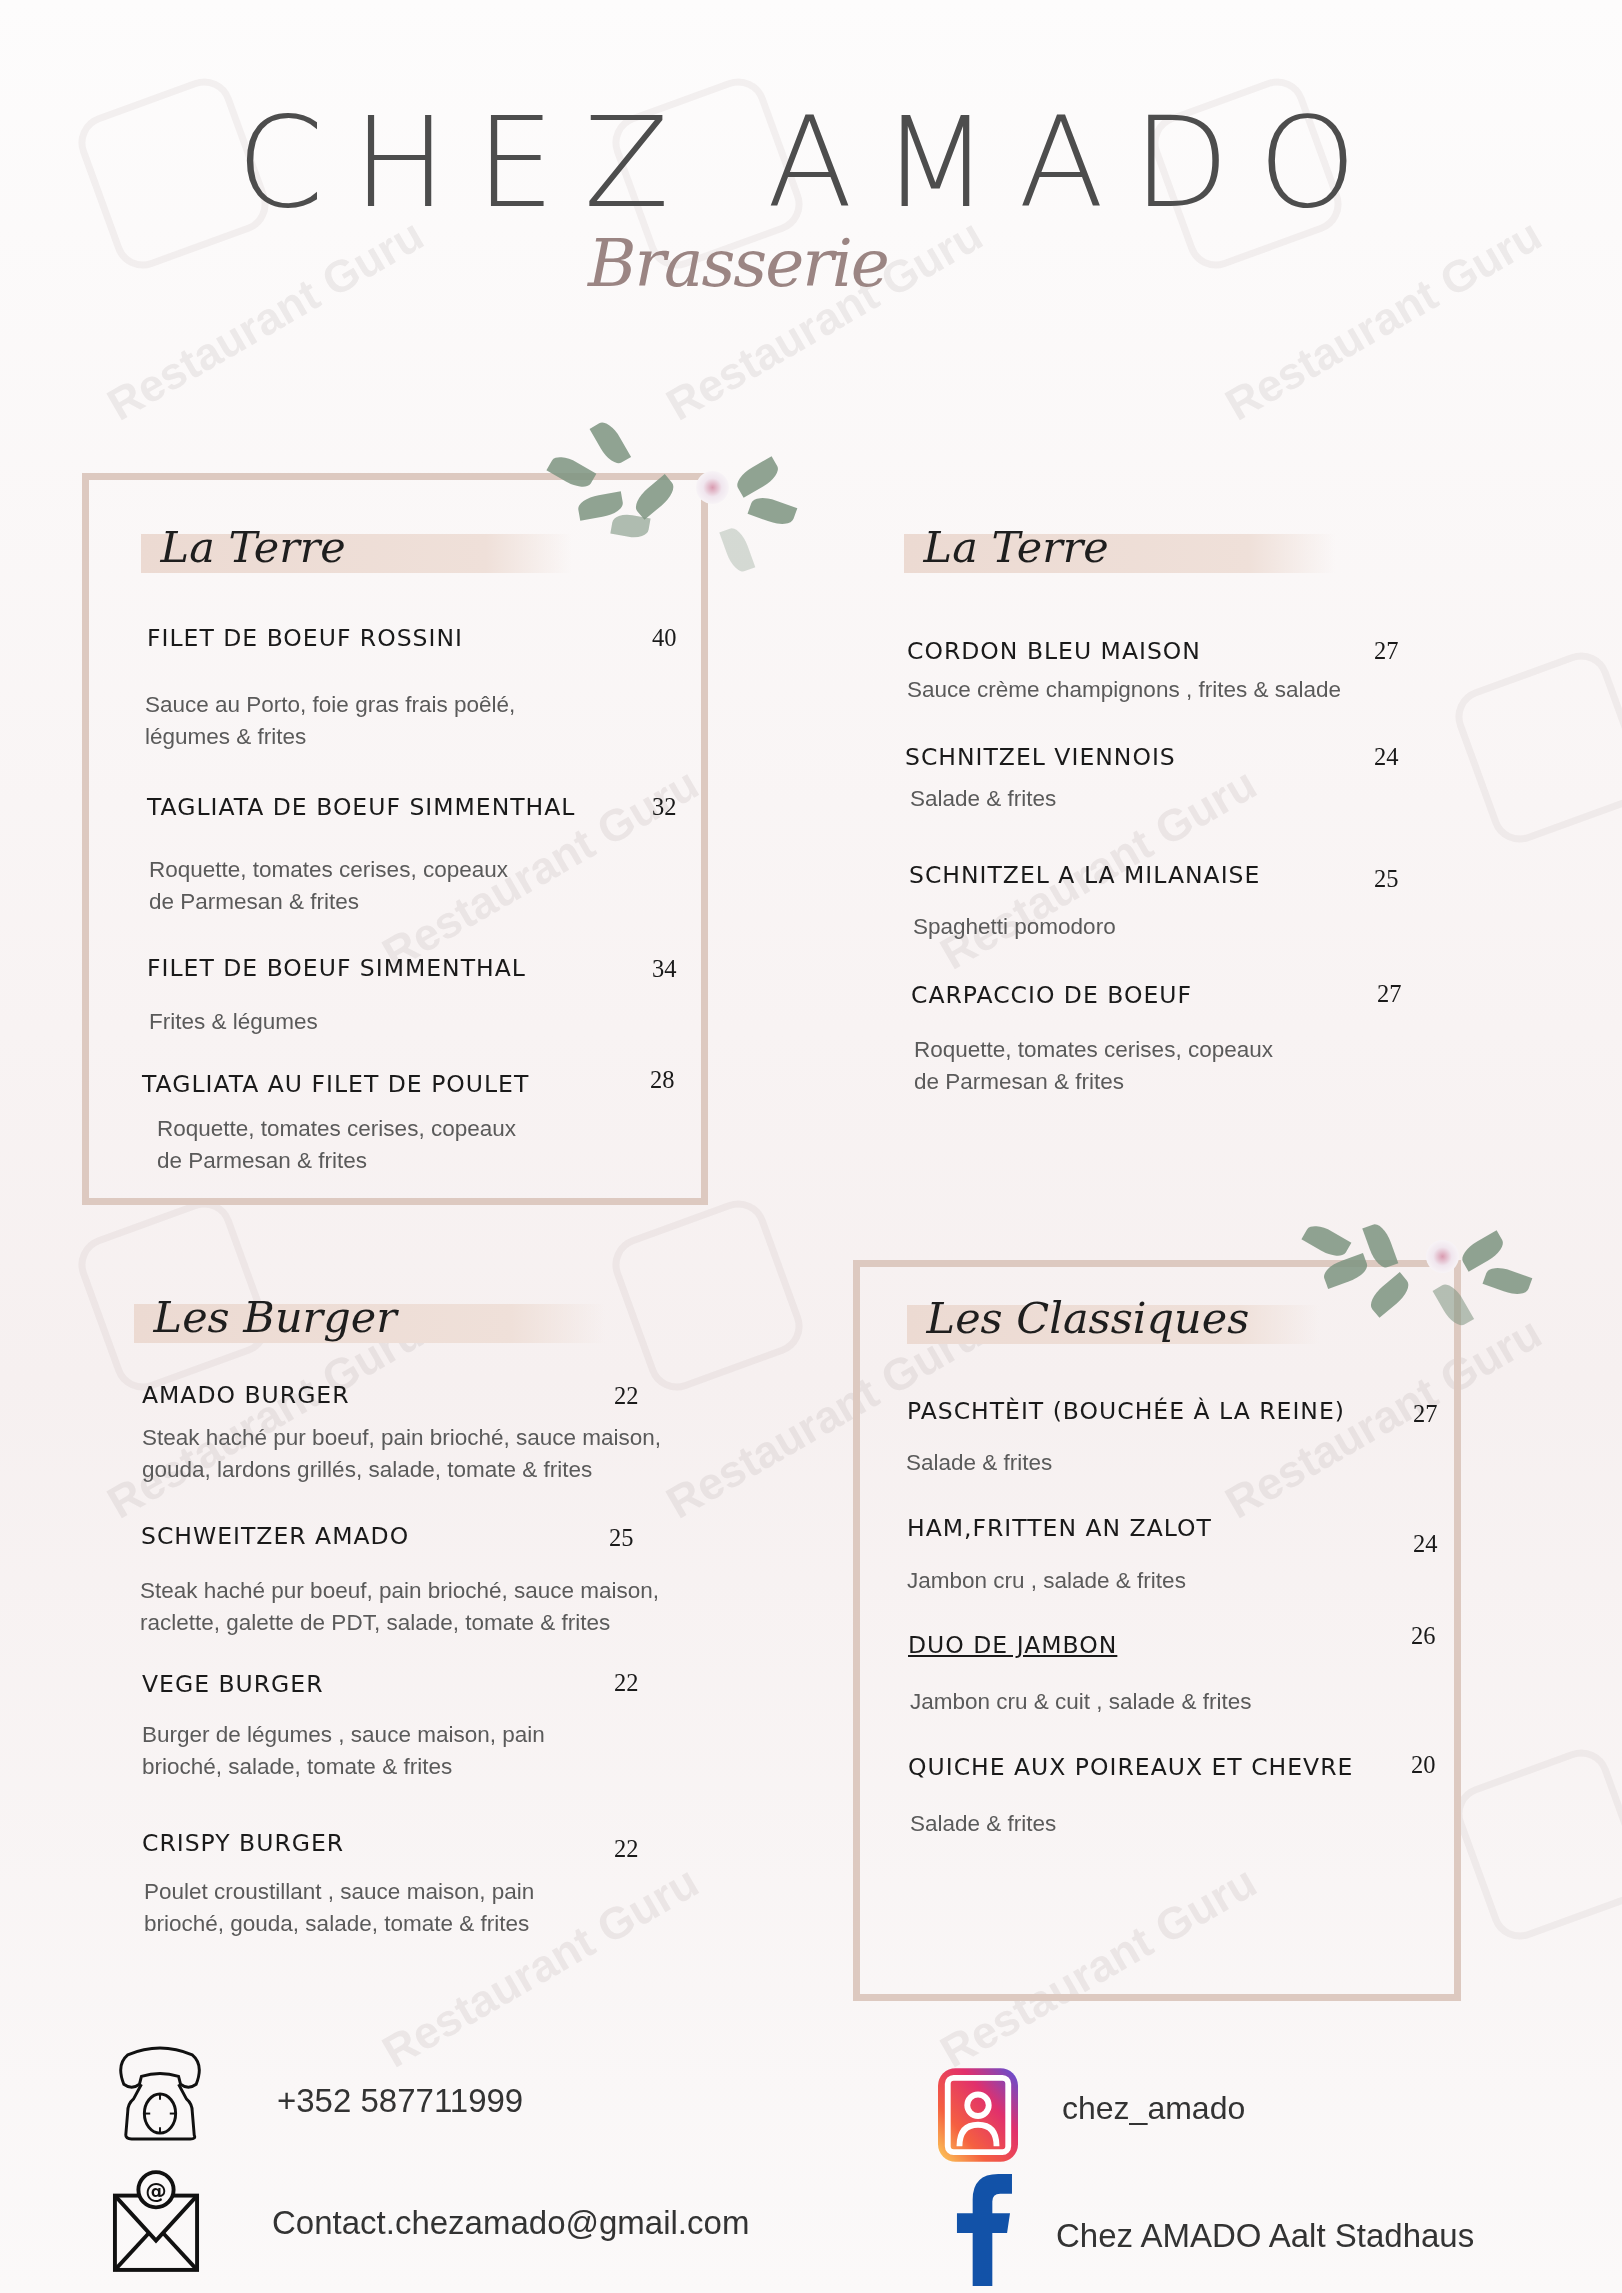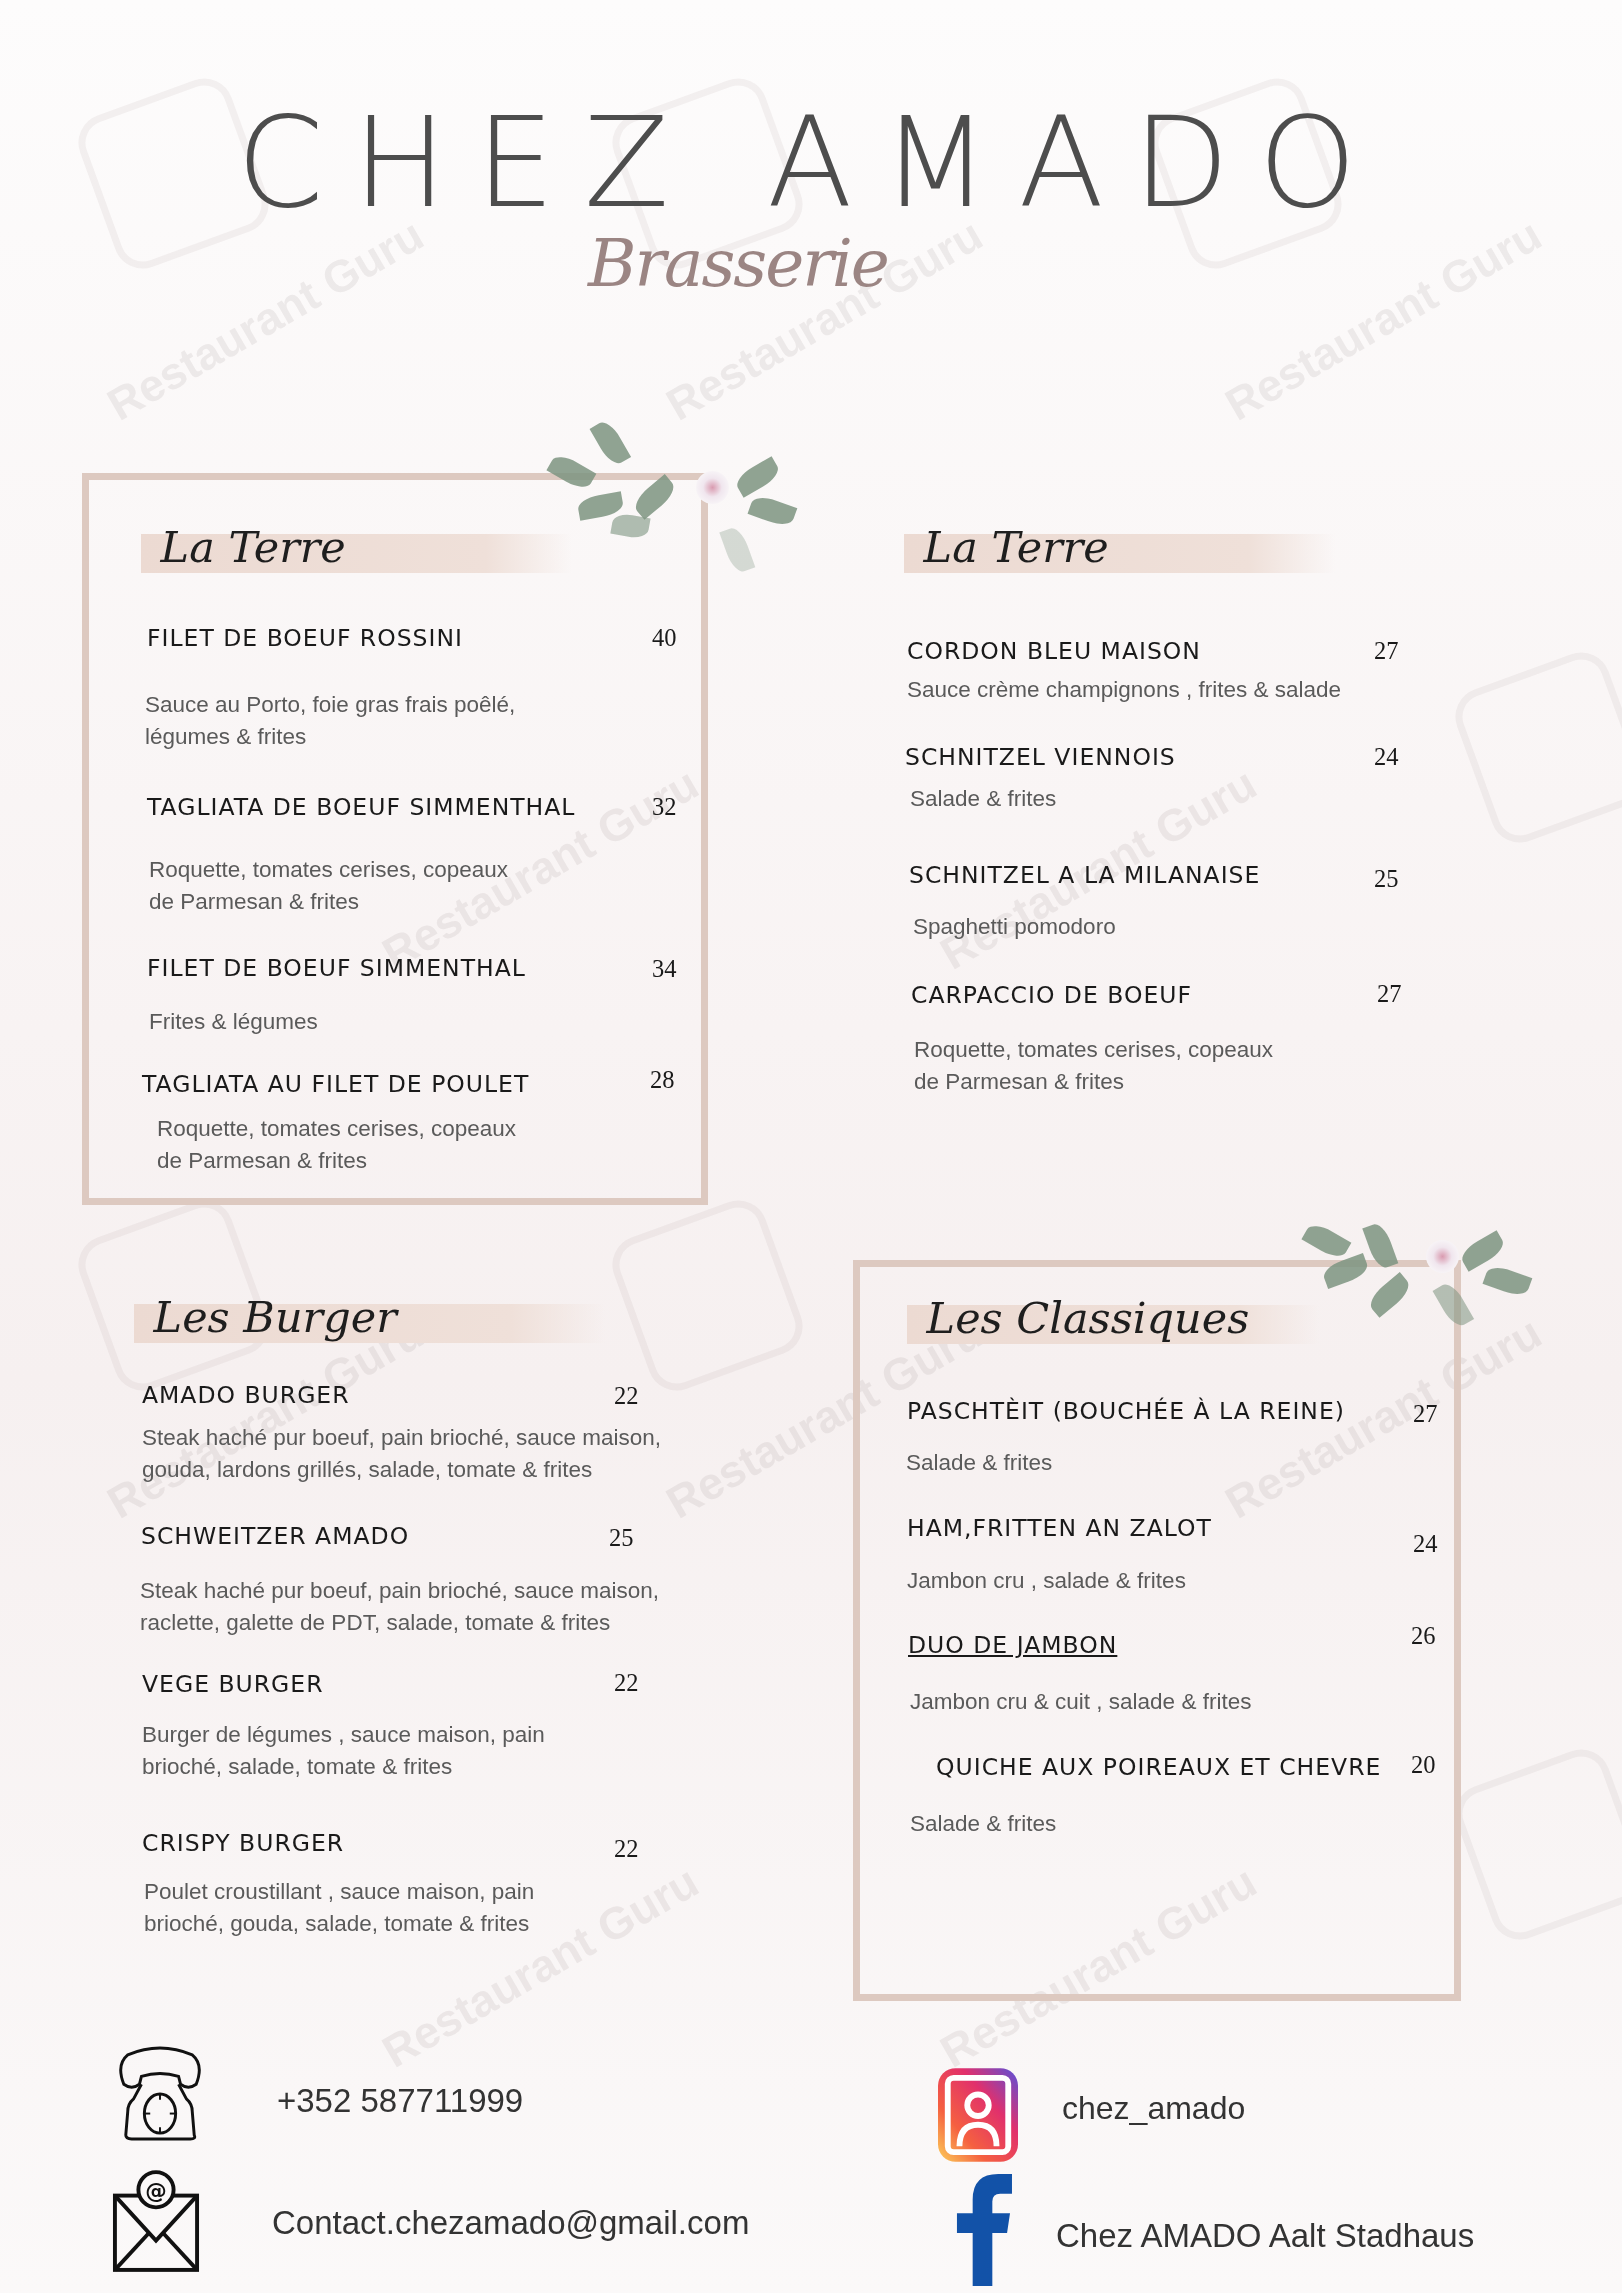--- a/index.html
+++ b/index.html
@@ -166,21 +166,21 @@
 </div>
 <div class="item-name" style="left:907px;top:1397px;">PASCHTÈIT (BOUCHÉE À LA REINE)</div>
 <div class="item-price" style="left:1413px;top:1400px;">27</div>
 <div class="item-desc" style="left:906px;top:1447px;">Salade &amp; frites</div>
 <div class="item-name" style="left:907px;top:1514px;">HAM,FRITTEN AN ZALOT</div>
 <div class="item-price" style="left:1413px;top:1530px;">24</div>
 <div class="item-desc" style="left:907px;top:1565px;">Jambon cru , salade &amp; frites</div>
 <div class="item-name" style="left:908px;top:1631px;text-decoration:underline;">DUO DE JAMBON</div>
 <div class="item-price" style="left:1411px;top:1622px;">26</div>
 <div class="item-desc" style="left:910px;top:1686px;">Jambon cru &amp; cuit , salade &amp; frites</div>
-<div class="item-name" style="left:908px;top:1753px;margin-left:28px;">QUICHE AUX POIREAUX ET CHEVRE</div>
+<div class="item-name" style="left:908px;top:1753px;">QUICHE AUX POIREAUX ET CHEVRE</div>
 <div class="item-price" style="left:1411px;top:1751px;">20</div>
 <div class="item-desc" style="left:910px;top:1808px;">Salade &amp; frites</div>
 
 <svg class="icon" style="left:116px;top:2045px;" width="88" height="98" viewBox="0 0 90 100">
   <path d="M8 40 Q0 20 12 10 Q45 -4 78 10 Q90 20 82 40 Q74 46 66 40 L64 32 Q45 26 26 32 L24 40 Q16 46 8 40 Z" fill="none" stroke="#111" stroke-width="3"></path>
   <path d="M26 40 L18 55 Q12 60 12 68 L10 92 Q10 96 16 96 L76 96 Q82 96 80 92 L78 68 Q78 60 72 55 L64 40" fill="none" stroke="#111" stroke-width="3"></path>
   <ellipse cx="45" cy="70" rx="16" ry="20" fill="none" stroke="#111" stroke-width="3"></ellipse>
   <line x1="45" y1="50" x2="45" y2="56" stroke="#111" stroke-width="2"></line>
   <line x1="45" y1="84" x2="45" y2="90" stroke="#111" stroke-width="2"></line>
   <line x1="29" y1="70" x2="35" y2="70" stroke="#111" stroke-width="2"></line>

